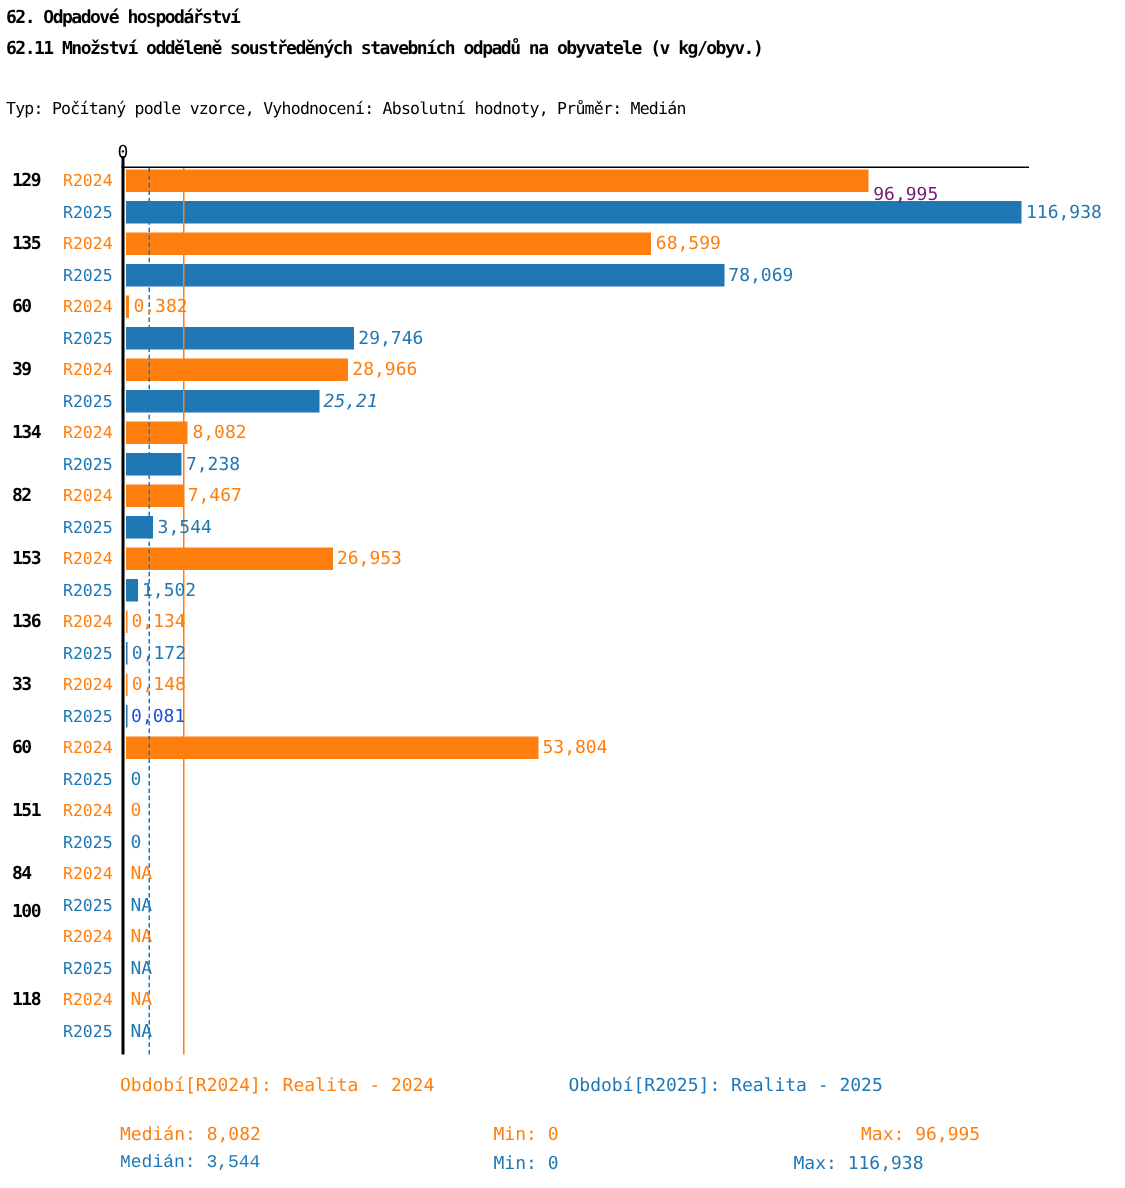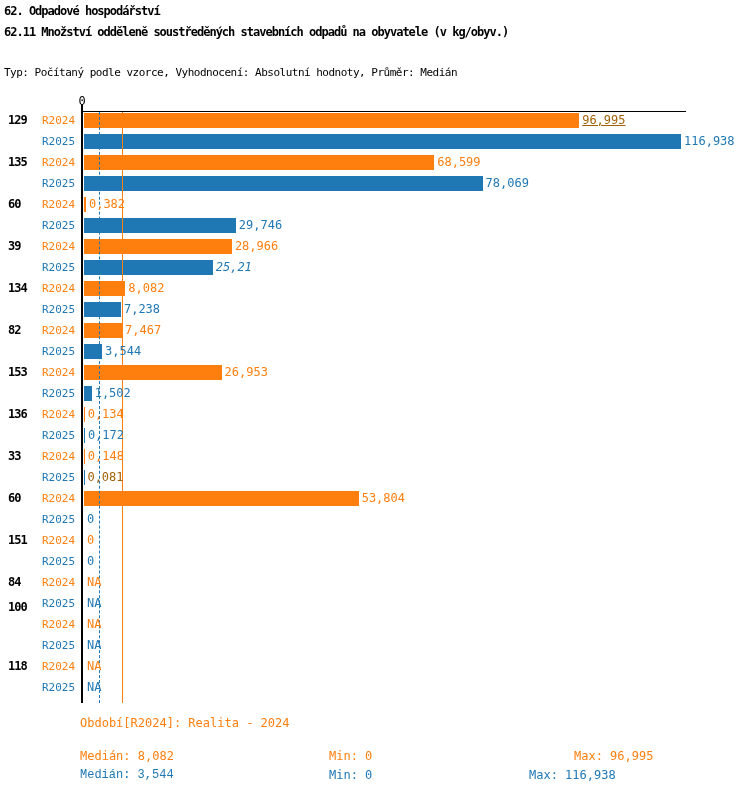--- a/index.html
+++ b/index.html
@@ -71,21 +71,21 @@
   <div class="chart">
     <div class="zero-label">0</div>
     <div class="axis-top"></div>
     <div class="axis-left"></div>
     <div class="median-line median-blue"></div>
     <div class="median-line median-orange"></div>
     <div id="chart-rows">
         <div class="cat-label" style="top: 113px;">129</div>
         <div class="series-label" style="top: 113px; color: rgb(255, 127, 14);">R2024</div>
         <div class="bar" style="left: 84px; top: 113px; width: 495.186px; background: rgb(255, 127, 14);"></div>
-        <div class="value-label" style="left: 582.186px; top: 113px; color: #a16207; text-decoration: underline;">96,995</div>
+        <div class="value-label" style="left: 582.186px; top: 122px; color: #701a75;">96,995</div>
         <div class="series-label" style="top: 134px; color: rgb(31, 119, 180);">R2025</div>
         <div class="bar" style="left: 84px; top: 134px; width: 597px; background: rgb(31, 119, 180);"></div>
         <div class="value-label" style="left: 684px; top: 134px; color: rgb(31, 119, 180);">116,938</div>
         <div class="cat-label" style="top: 155px;">135</div>
         <div class="series-label" style="top: 155px; color: rgb(255, 127, 14);">R2024</div>
         <div class="bar" style="left: 84px; top: 155px; width: 350.216px; background: rgb(255, 127, 14);"></div>
         <div class="value-label" style="left: 437.216px; top: 155px; color: rgb(255, 127, 14);">68,599</div>
         <div class="series-label" style="top: 176px; color: rgb(31, 119, 180);">R2025</div>
         <div class="bar" style="left: 84px; top: 176px; width: 398.563px; background: rgb(31, 119, 180);"></div>
         <div class="value-label" style="left: 485.563px; top: 176px; color: rgb(31, 119, 180);">78,069</div>
@@ -130,21 +130,21 @@
         <div class="value-label" style="left: 87.6841px; top: 407px; color: rgb(255, 127, 14);">0,134</div>
         <div class="series-label" style="top: 428px; color: rgb(31, 119, 180);">R2025</div>
         <div class="bar" style="left: 84px; top: 428px; width: 0.878106px; background: rgb(31, 119, 180);"></div>
         <div class="value-label" style="left: 87.8781px; top: 428px; color: rgb(31, 119, 180);">0,172</div>
         <div class="cat-label" style="top: 449px;">33</div>
         <div class="series-label" style="top: 449px; color: rgb(255, 127, 14);">R2024</div>
         <div class="bar" style="left: 84px; top: 449px; width: 0.75558px; background: rgb(255, 127, 14);"></div>
         <div class="value-label" style="left: 87.7556px; top: 449px; color: rgb(255, 127, 14);">0,148</div>
         <div class="series-label" style="top: 470px; color: rgb(31, 119, 180);">R2025</div>
         <div class="bar" style="left: 84px; top: 470px; width: 0.413527px; background: rgb(31, 119, 180);"></div>
-        <div class="value-label" style="left: 87.4135px; top: 470px; color: #a16207;">0,081</div>
+        <div class="value-label" style="left: 87.4135px; top: 470px; color: #1d4ed8;">0,081</div>
         <div class="cat-label" style="top: 491px;">60</div>
         <div class="series-label" style="top: 491px; color: rgb(255, 127, 14);">R2024</div>
         <div class="bar" style="left: 84px; top: 491px; width: 274.684px; background: rgb(255, 127, 14);"></div>
         <div class="value-label" style="left: 361.684px; top: 491px; color: rgb(255, 127, 14);">53,804</div>
         <div class="series-label" style="top: 512px; color: rgb(31, 119, 180);">R2025</div>
         <div class="value-label" style="left: 87px; top: 512px; color: rgb(31, 119, 180);">0</div>
         <div class="cat-label" style="top: 533px;">151</div>
         <div class="series-label" style="top: 533px; color: rgb(255, 127, 14);">R2024</div>
         <div class="value-label" style="left: 87px; top: 533px; color: rgb(255, 127, 14);">0</div>
         <div class="series-label" style="top: 554px; color: rgb(31, 119, 180);">R2025</div>
@@ -161,20 +161,21 @@
         <div class="value-label" style="left: 87px; top: 638px; color: rgb(31, 119, 180);">NA</div>
         <div class="cat-label" style="top: 659px; text-align: center;">118</div>
         <div class="series-label" style="top: 659px; color: rgb(255, 127, 14);">R2024</div>
         <div class="value-label" style="left: 87px; top: 659px; color: rgb(255, 127, 14);">NA</div>
         <div class="series-label" style="top: 680px; color: rgb(31, 119, 180);">R2025</div>
         <div class="value-label" style="left: 87px; top: 680px; color: rgb(31, 119, 180);">NA</div>
       </div>
   </div>
 
   <div class="footer-text c-r2024" style="left:80px;top:716px;">Období[R2024]: Realita - 2024</div>
+  <div class="footer-text c-r2025" style="left:379px;top:716px;">Období[R2025]: Realita - 2025</div>
 
   <div class="footer-text c-r2024" style="left:80px;top:749px;">Medián: 8,082</div>
   <div class="footer-text c-r2024" style="left:329px;top:749px;">Min: 0</div>
   <div class="footer-text c-r2024" style="left:529px;top:749px;padding-left:45px;">Max: 96,995</div>
 
   <div class="footer-text c-r2025" style="left:80px;top:768px;font-family:Liberation Mono, monospace;">Medián: 3,544</div>
   <div class="footer-text c-r2025" style="left:329px;top:768px;">Min: 0</div>
   <div class="footer-text c-r2025" style="left:529px;top:768px;">Max: 116,938</div>
 
 </div>

